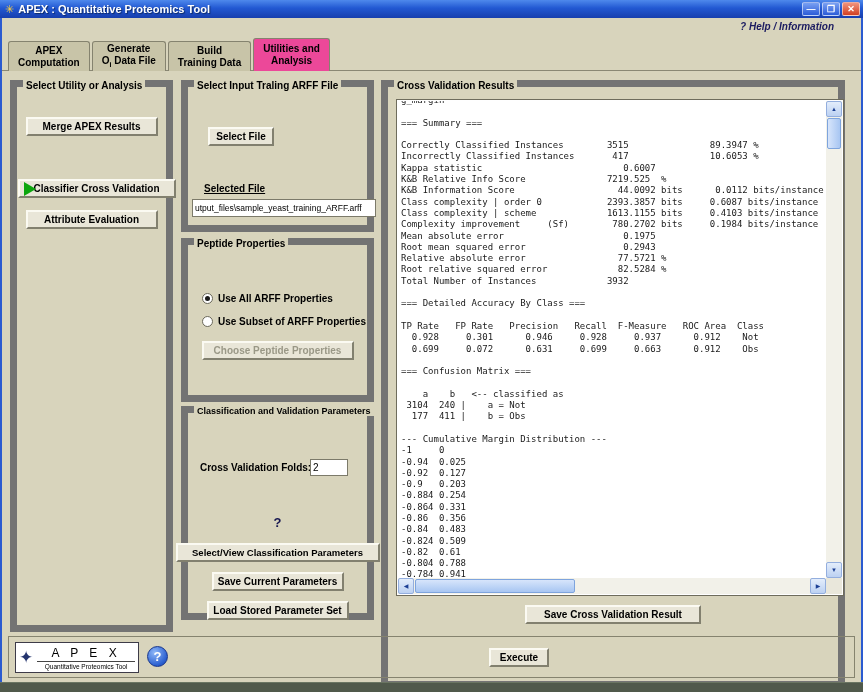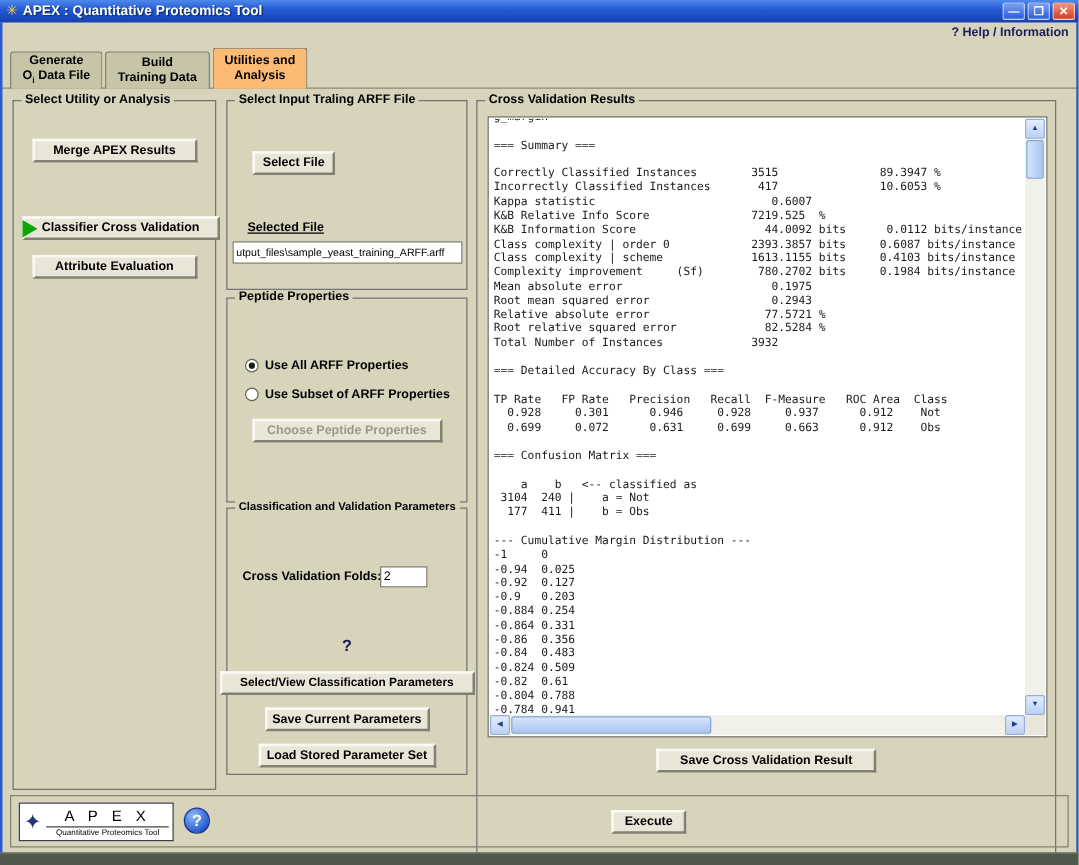--- a/index.html
+++ b/index.html
@@ -19,35 +19,35 @@
     display:flex; align-items:center; padding:0 3px; z-index:60; }
   .app-icon { color:#ffd23d; font-size:11px; line-height:16px; margin:0 2px; }
   .title-text { color:#fff; font-weight:bold; font-size:11px; flex:1; margin-left:2px;
     text-shadow:1px 1px 1px #0d2a66; white-space:nowrap; }
   .winbtn { width:18px; height:14px; margin-left:2px; border-radius:2px; color:#fff;
     font-weight:bold; font-size:9px; line-height:12px; text-align:center;
     border:1px solid rgba(255,255,255,.55); cursor:pointer; }
   .winbtn.min, .winbtn.max { background:linear-gradient(180deg,#7aa0f2,#2c5cd8); }
   .winbtn.close { background:linear-gradient(180deg,#f0937d,#d13f22); }
 
-  .help-row { position:absolute; top:21px; right:8px; font-size:10px; font-weight:bold;
-    color:#1b1b60; cursor:pointer; z-index:10; }
+  .help-row { position:absolute; top:21px; right:29px; font-size:10px; font-weight:bold;
+    color:#1b1b60; cursor:pointer; z-index:10;font-style:italic; }
 
   
   .tabbar { position:absolute; left:8px; top:38px; height:33px; display:flex; align-items:flex-end; z-index:5; }
   .tabline { position:absolute; left:0; right:0; top:70px; height:1px; background:#8a8874; z-index:1; }
   .tab { border:1px solid #85836f; border-bottom:none; background:#c8c4a8; height:30px;
     padding:2px 9px 2px; text-align:center; font-weight:bold; font-size:10px; line-height:12px;
     display:flex; flex-direction:column; justify-content:center; margin-right:2px;
     border-radius:3px 3px 0 0; cursor:pointer; position:relative; z-index:2; }
-  .tab.active { background:#fdba74; height:33px; z-index:6; }
+  .tab.active { background:#ec4899; height:33px; z-index:6; }
   .tab sub { font-size:7px; vertical-align:sub; }
 
   
-  .group { position:absolute; border:1px solid #737373; }
+  .group { position:absolute; border:7px solid #737373; }
   .group-title { position:absolute; top:-7px; left:6px; background:#d8d4bc; padding:0 3px;
     font-size:10px; font-weight:bold; color:#000; white-space:nowrap; }
 
   
   .ui-btn { position:absolute; background:#e9e6d8; color:#000;
     border:2px solid; border-color:#fbfaf2 #82806f #82806f #fbfaf2;
     font-family:"Liberation Sans",sans-serif; font-weight:bold; font-size:10px;
     padding:2px 4px; cursor:pointer; white-space:nowrap; text-align:center; }
   .ui-btn.centered { left:50%; transform:translateX(-50%); }
   .ui-btn:disabled, .ui-btn.disabled { color:#9a9887; }
@@ -122,20 +122,24 @@
     <span class="winbtn close">✕</span>
   </div>
   <div class="side-border left"></div>
   <div class="side-border right"></div>
   <div class="bottom-strip"></div>
 
   <div class="help-row">? Help / Information</div>
 
   <div class="tabline"></div>
   <div class="tabbar">
+    <div class="tab">
+      <span>APEX</span>
+      <span>Computation</span>
+    </div>
     <div class="tab">
       <span>Generate</span>
       <span><span>O</span><sub>i</sub><span> Data File</span></span>
     </div>
     <div class="tab">
       <span>Build</span>
       <span>Training Data</span>
     </div>
     <div class="tab active">
       <span>Utilities and</span>

